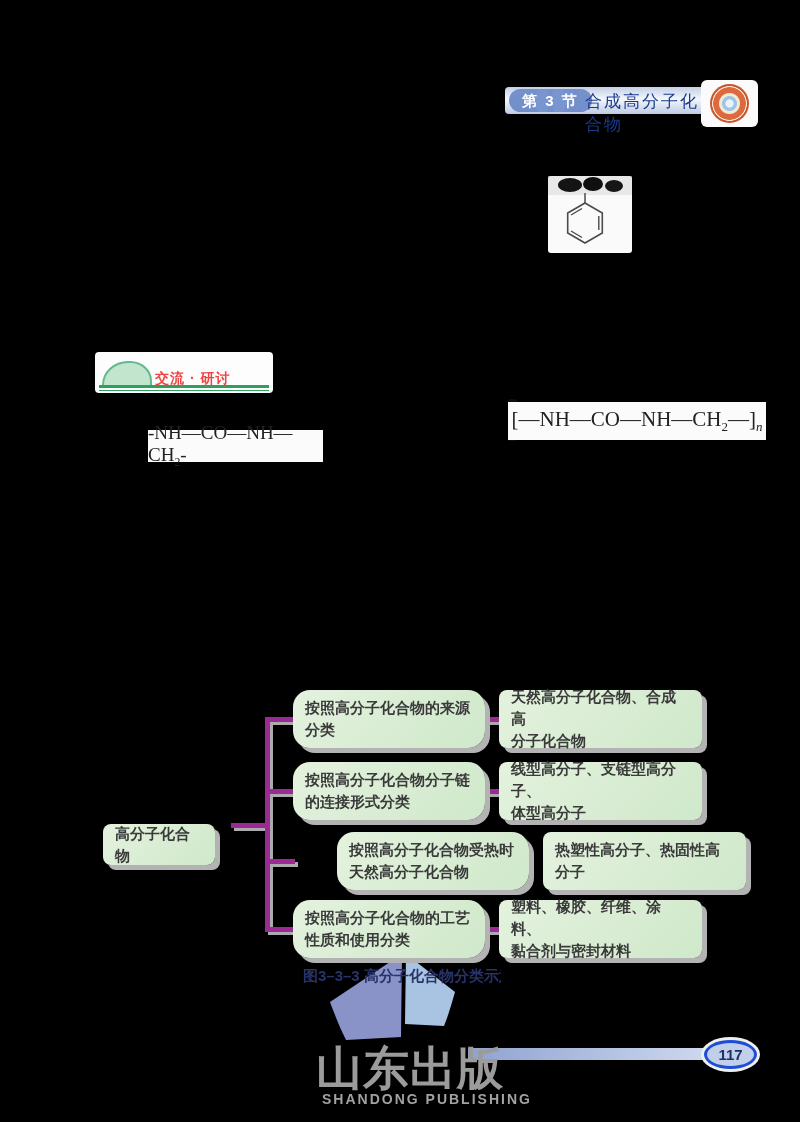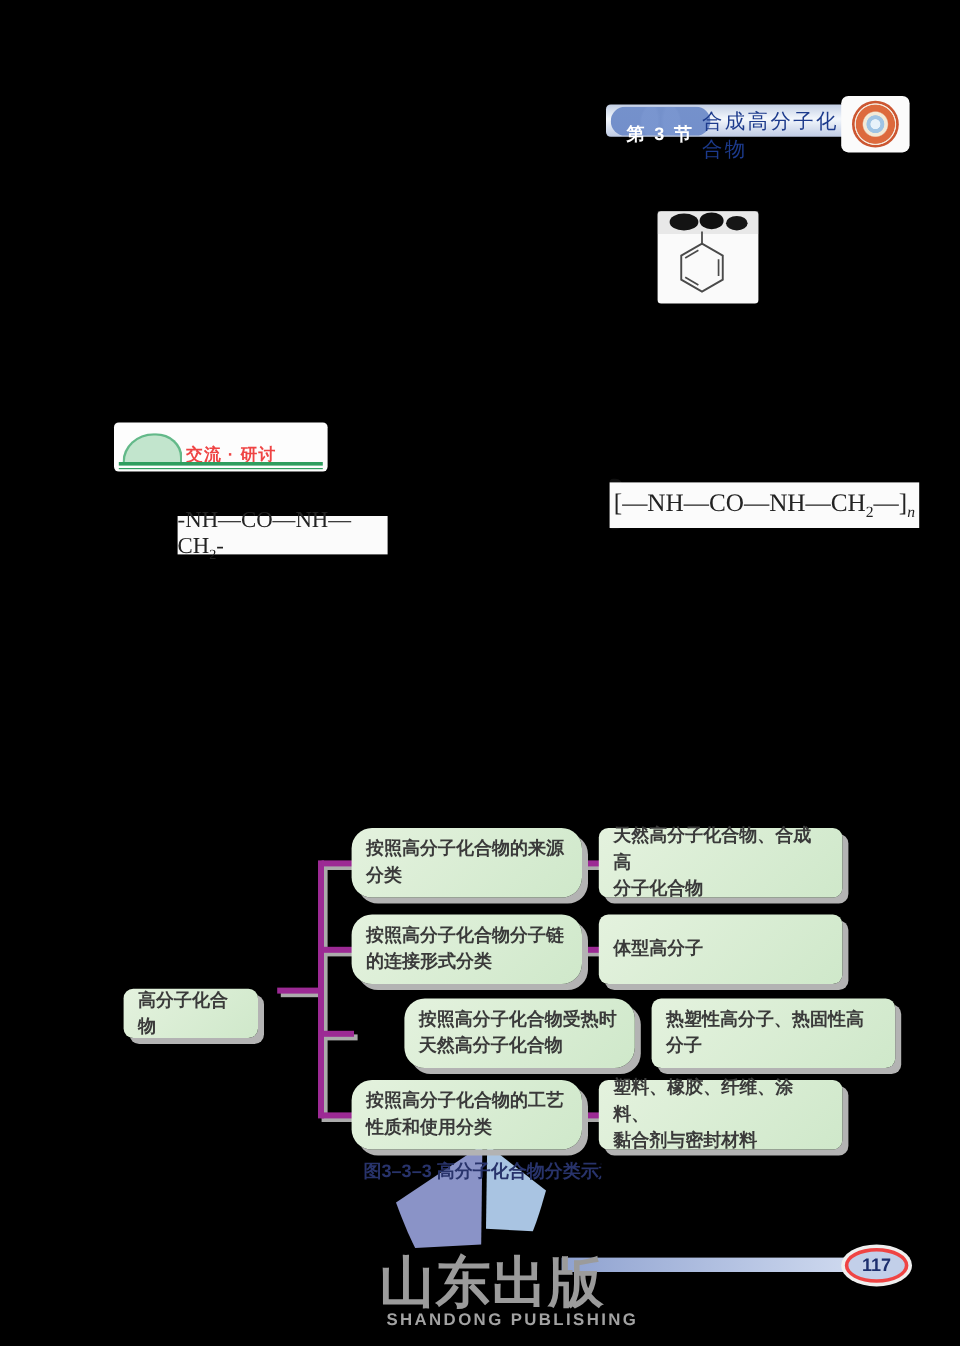--- a/index.html
+++ b/index.html
@@ -3,21 +3,21 @@
 <meta charset="utf-8">
 <style>
   * { margin:0; padding:0; box-sizing:border-box; }
   body { background:#000; font-family:"Liberation Sans", sans-serif; }
   #canvas { position:relative; width:800px; height:1122px; background:#000; overflow:hidden; }
 
   
   .header-bar{ position:absolute; left:505px; top:87px; width:198px; height:27px;
     background:linear-gradient(to bottom,#c3cfe5,#f3f7fc 45%,#bfcbe4);
     border-radius:4px 0 0 4px; }
-  .section-badge{ position:absolute; left:4px; top:2px; height:23px; padding:12px 13px;
+  .section-badge{ position:absolute; left:4px; top:2px; height:23px; padding:0 13px;
     background:
       radial-gradient(circle at 16% 50%, rgba(122,150,208,.9) 0 36%, transparent 40%),
       radial-gradient(circle at 50% 50%, rgba(122,150,208,.9) 0 36%, transparent 40%),
       radial-gradient(circle at 84% 50%, rgba(122,150,208,.9) 0 36%, transparent 40%),
       linear-gradient(#46659f,#2d4d9b);
     border-radius:12px; color:#fff; font-weight:bold; font-size:15px;
     line-height:23px; letter-spacing:2px; }
   .section-title{ position:absolute; left:80px; top:3px; font-size:17px; font-weight:normal;
     color:#1c3a8c; letter-spacing:2px; }
   .emblem-patch{ position:absolute; left:701px; top:80px; width:57px; height:47px;
@@ -71,21 +71,21 @@
   
   .book-logo{ position:absolute; left:300px; top:940px; width:200px; height:120px; z-index:1; }
   .publisher-cn{ position:absolute; left:316px; top:1038px; width:170px; font-size:46px;
     font-weight:bold; color:#9b9b9b; font-family:"Liberation Serif", serif;
     letter-spacing:1px; z-index:2; white-space:nowrap; }
   .publisher-en{ position:absolute; left:322px; top:1091px; font-size:14px; font-weight:bold;
     color:#a2a2a2; letter-spacing:2px; z-index:2; white-space:nowrap; }
   .page-bar{ position:absolute; left:468px; top:1048px; width:268px; height:12px;
     background:linear-gradient(to right,#8fa2d0,#d5dff2); z-index:1; }
   .page-badge{ position:absolute; left:704px; top:1040px; width:53px; height:29px;
-    background:#c2cfe9; border:3px solid #ef4444; border-radius:50%;
+    background:#c2cfe9; border:3px solid #1d4ed8; border-radius:50%;
     box-shadow:0 0 0 3px #efefef; color:#1d2f6e; font-size:15px; font-weight:bold;
     display:flex; align-items:center; justify-content:center; z-index:3; }
 </style>
 </head>
 <body>
 
 <div id="canvas">
 
   <div class="header-bar">
     <span class="section-badge">第 3 节</span>
@@ -146,20 +146,21 @@
   <div class="gbox res-box r1">
     <div>天然高分子化合物、合成高</div>
     <div>分子化合物</div>
   </div>
 
   <div class="gbox mid-box r2">
     <div>按照高分子化合物分子链</div>
     <div>的连接形式分类</div>
   </div>
   <div class="gbox res-box r2">
+    <div>线型高分子、支链型高分子、</div>
     <div>体型高分子</div>
   </div>
 
   <div class="gbox mid-box r3">
     <div>按照高分子化合物受热时</div>
     <div>天然高分子化合物</div>
   </div>
   <div class="gbox mid-box r4">
     <div>按照高分子化合物的工艺</div>
     <div>性质和使用分类</div>

